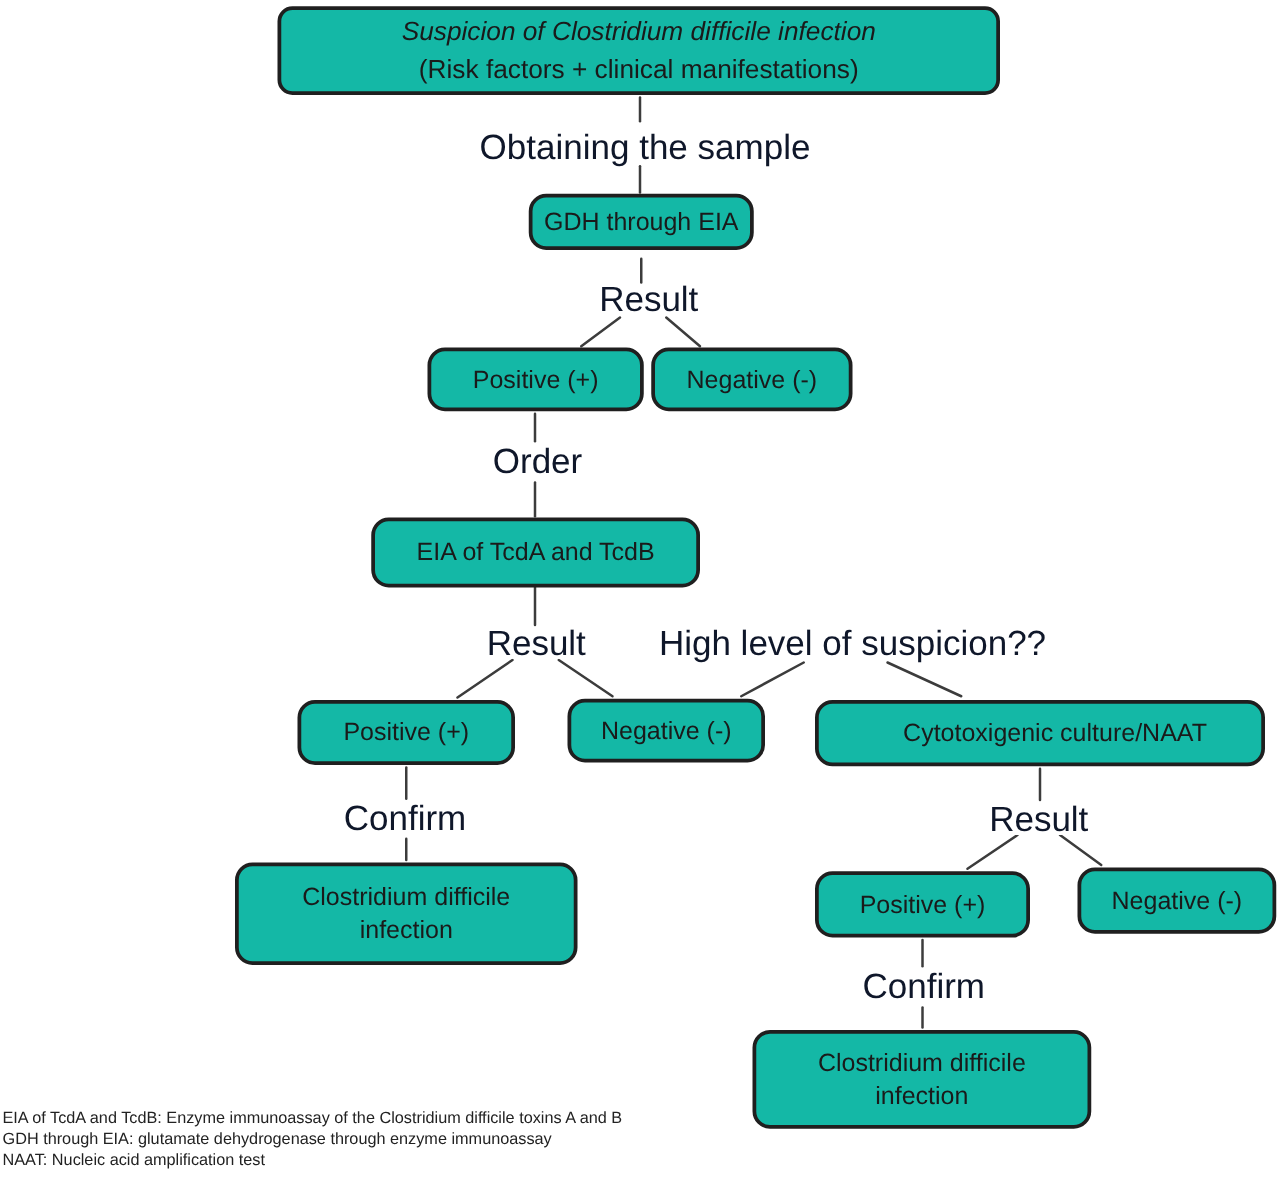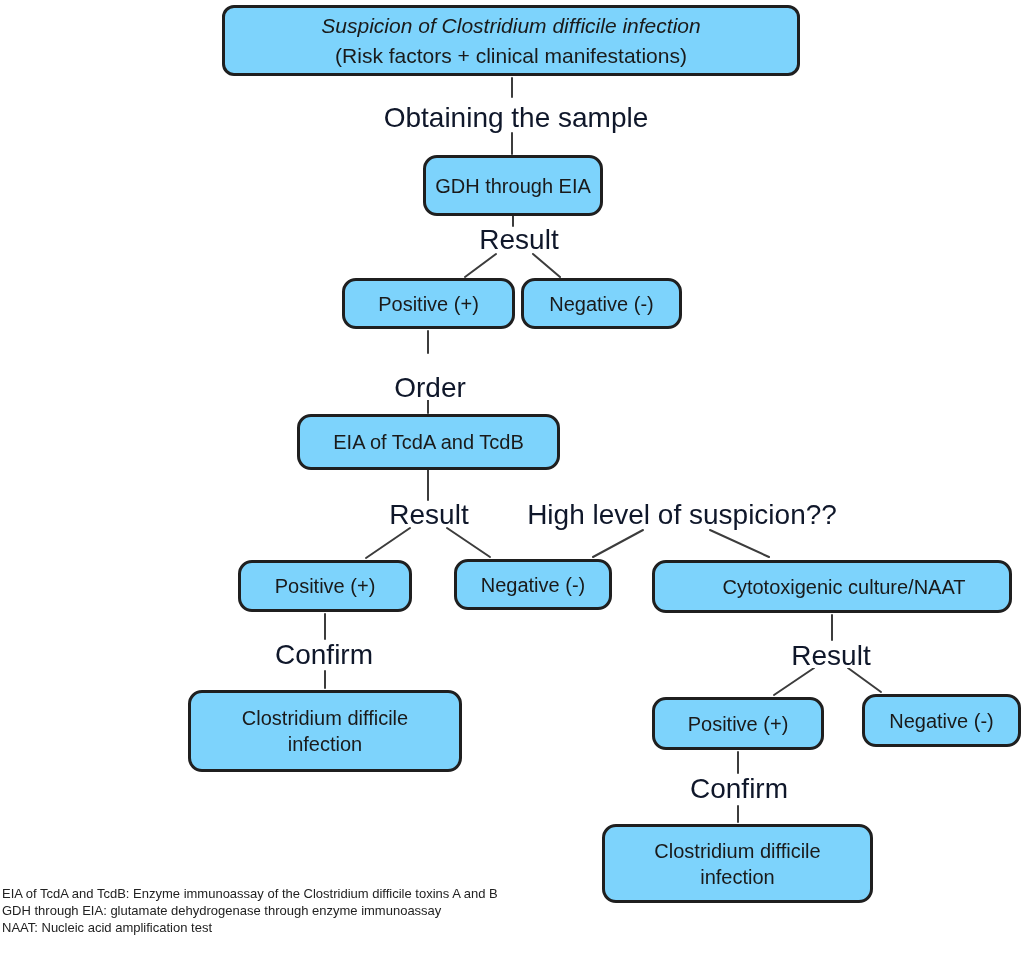--- a/index.html
+++ b/index.html
@@ -18,21 +18,21 @@
   }
   #edges {
     position: absolute;
     left: 0; top: 0;
     width: 1024px; height: 953px;
     pointer-events: none;
   }
   .node {
     position: absolute;
     box-sizing: border-box;
-    background: #7dd3fc;
+    background: #14b8a6;
     border: 3px solid #1f1f1f;
     border-radius: 14px;
     display: flex;
     flex-direction: column;
     align-items: center;
     justify-content: center;
     text-align: center;
     font-size: 20px;
     line-height: 26px;
     color: #1a1a1a;
@@ -61,36 +61,36 @@
     position: absolute;
     left: 2px;
     top: 885px;
     font-size: 13px;
     line-height: 17px;
     color: #222222;
     z-index: 3;
   }
   
   #node-suspicion   { left: 222px; top: 5px;   width: 578px; height: 71px; }
-  #node-gdh         { left: 423px; top: 155px; width: 180px; height: 61px; }
+  #node-gdh         { left: 423px; top: 155px; width: 180px; height: 45px; }
   #node-pos1        { left: 342px; top: 278px; width: 173px; height: 51px; }
   #node-neg1        { left: 521px; top: 278px; width: 161px; height: 51px; }
   #node-eia         { left: 297px; top: 414px; width: 263px; height: 56px; }
   #node-pos2        { left: 238px; top: 560px; width: 174px; height: 52px; }
   #node-neg2        { left: 454px; top: 559px; width: 158px; height: 51px; }
   #node-cyto        { left: 652px; top: 560px; width: 360px; height: 53px; padding-left: 24px; }
   #node-cdi-left    { left: 188px; top: 690px; width: 274px; height: 82px; padding: 0 28px; }
   #node-pos3        { left: 652px; top: 697px; width: 172px; height: 53px; }
   #node-neg3        { left: 862px; top: 694px; width: 159px; height: 53px; }
   #node-cdi-right   { left: 602px; top: 824px; width: 271px; height: 79px; padding: 0 28px; }
 
   
   #label-obtaining     { left: 516px; top: 106px; }
   #label-result1       { left: 519px; top: 228px; }
-  #label-order         { left: 430px; top: 376px; text-align: center; }
+  #label-order         { left: 430px; top: 357px; text-align: center; }
   #label-result2       { left: 429px; top: 503px; }
   #label-suspicion-q   { left: 682px; top: 503px; }
   #label-confirm-left  { left: 324px; top: 643px; }
   #label-result3       { left: 831px; top: 644px; }
   #label-confirm-right { left: 739px; top: 777px; }
 </style>
 </head>
 <body>
 
 <div id="canvas">

